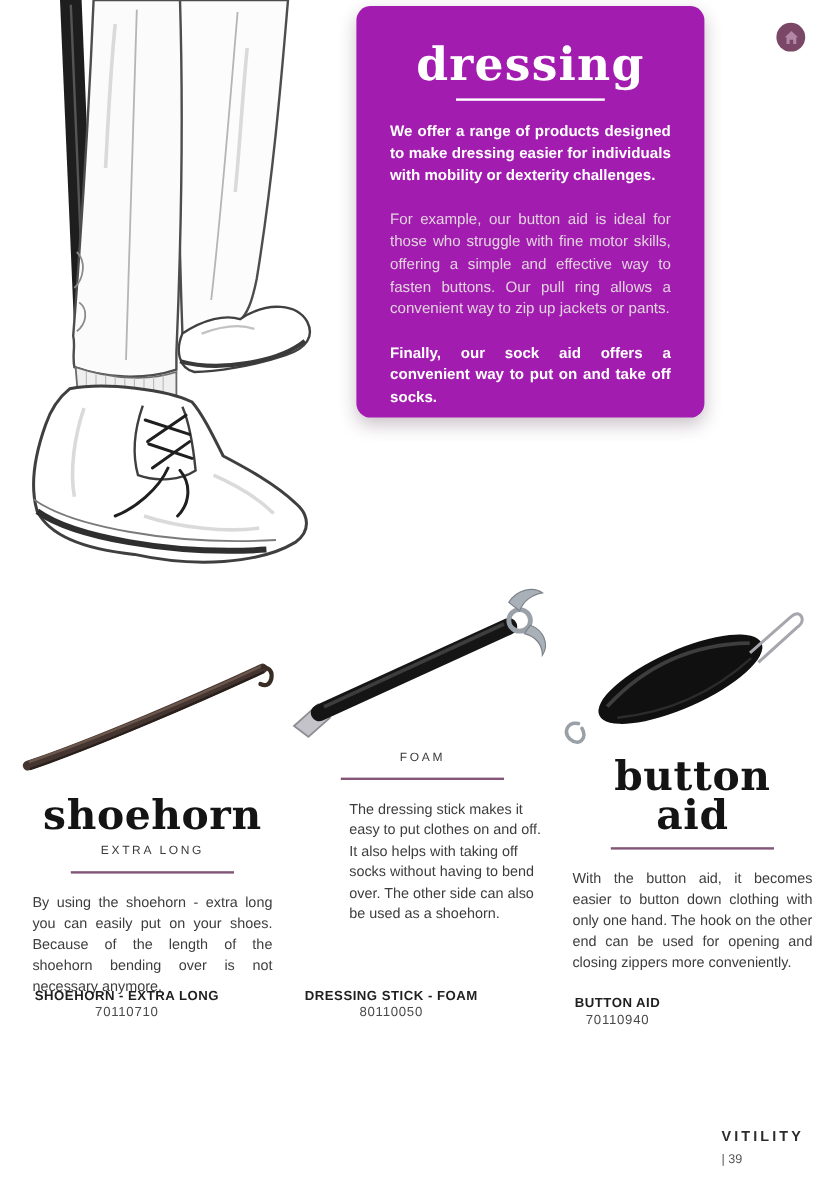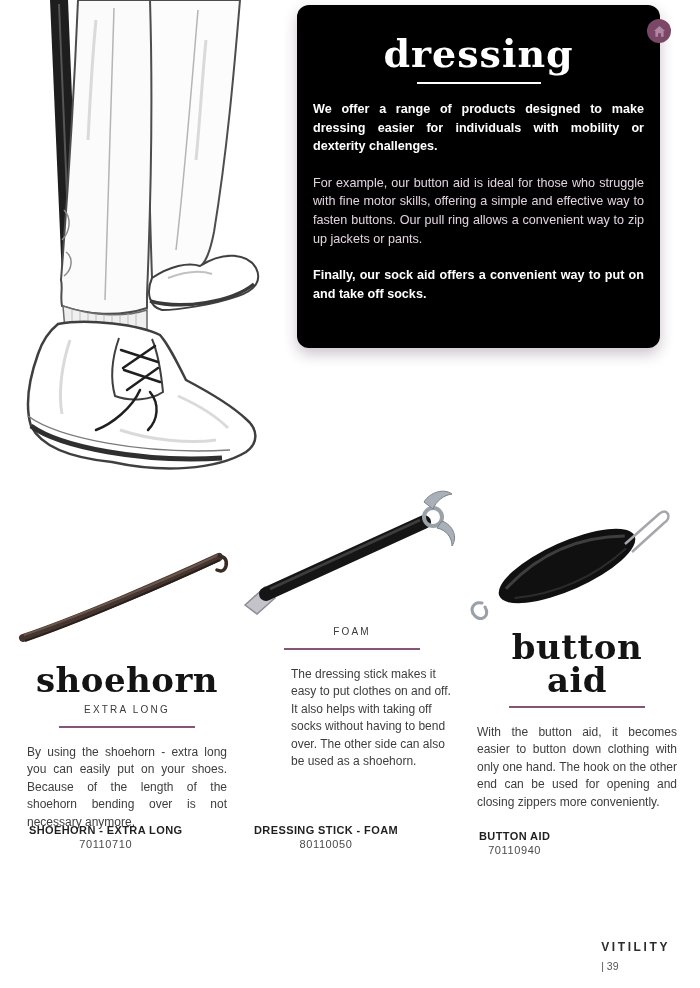--- a/index.html
+++ b/index.html
@@ -1,24 +1,24 @@
 <!DOCTYPE html>
 <html><head>
 <meta charset="utf-8">
 <style>
   html,body{margin:0;padding:0;background:#ffffff;}
   body{font-family:"Liberation Sans",sans-serif;}
   #page{position:relative;width:700px;height:988px;background:#fff;overflow:hidden;
         border-right:2px solid #ededed;}
 
   
-  .hero-card{position:absolute;left:297px;top:5px;width:363px;height:343px;
-             background:#000000;border-radius:12px;
+  .hero-card{position:absolute;left:297px;top:5px;width:290px;height:343px;
+             background:#a21caf;border-radius:12px;
              box-shadow:0 6px 14px rgba(70,40,65,.28);
-             padding:0 16px;box-sizing:border-box;color:#fff;}
+             padding:0 28px;box-sizing:border-box;color:#fff;}
   .hero-title{font-family:"DejaVu Serif","Liberation Serif",serif;font-weight:700;
               font-size:38px;text-align:center;margin-top:30px;letter-spacing:1px;line-height:1;}
   .hero-rule{width:124px;height:2px;background:#ffffff;margin:9px auto 0 auto;}
   .hero-p{font-size:12.6px;line-height:18.6px;text-align:justify;margin:0 0 18px 0;}
   .hero-p.bold{font-weight:700;color:#ffffff;}
   .hero-p.reg{color:#e2d3de;font-weight:400;}
   .hero-body{margin-top:16px;}
 
   
   .home-btn{position:absolute;left:647px;top:19px;width:24px;height:24px;border-radius:50%;

